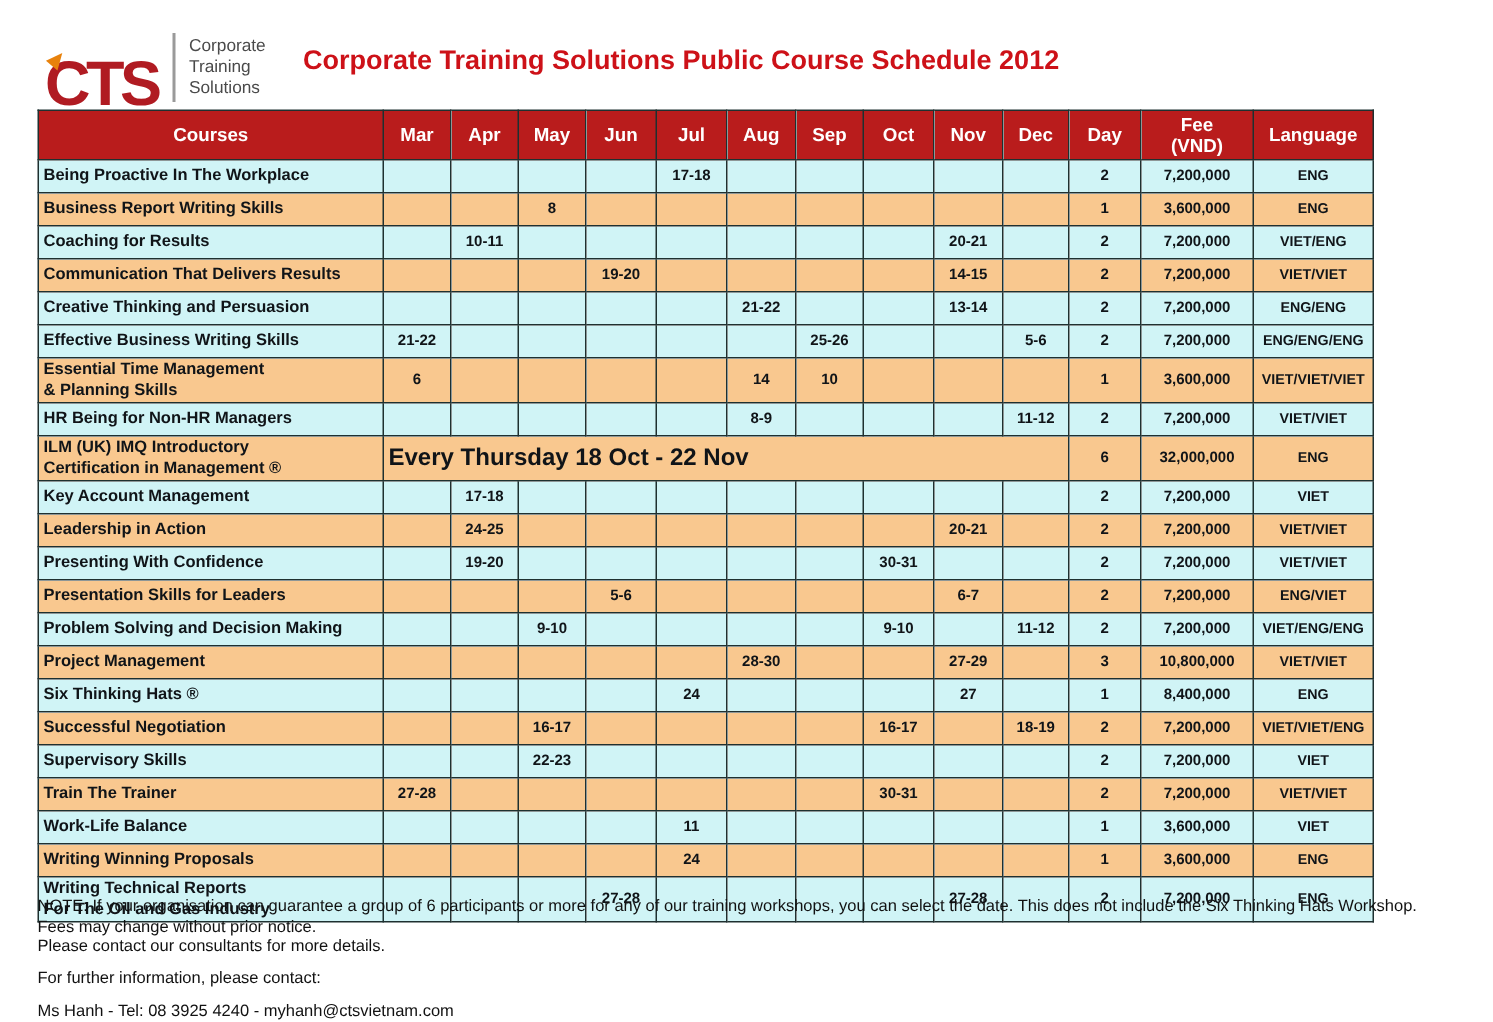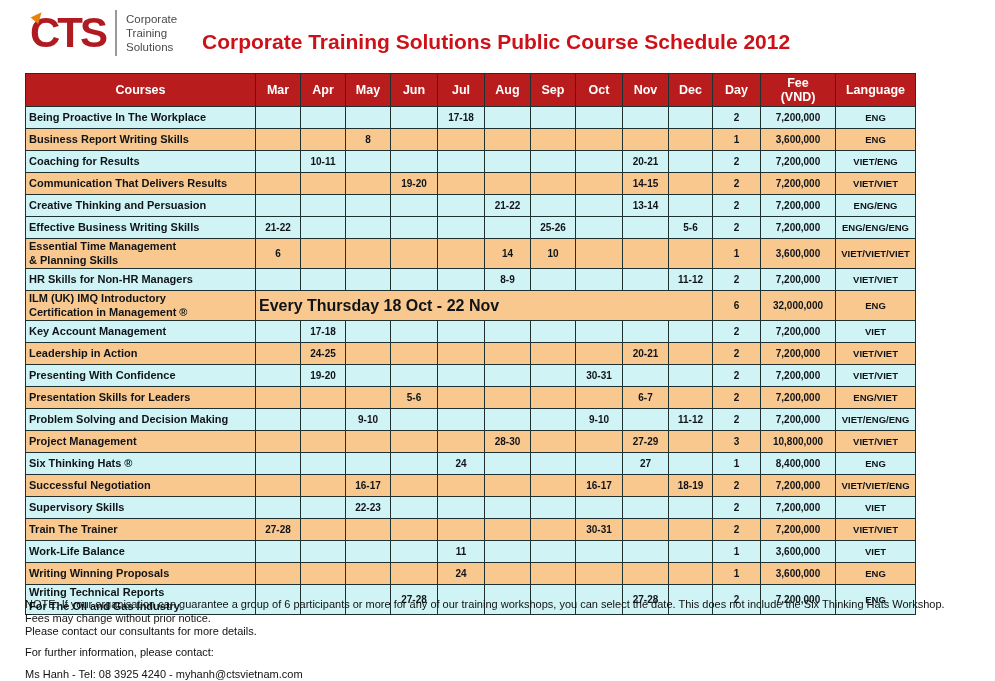--- a/index.html
+++ b/index.html
@@ -6,32 +6,32 @@
   .page {
     position:relative; width:995px; height:681px; overflow:hidden;
     background:#ffffff; font-family:"Liberation Sans", sans-serif;
   }
 
   
   .hdr { position:absolute; left:0; top:0; width:995px; height:72px; }
   .logo { position:absolute; left:30px; top:10px; display:flex; align-items:center; }
   .logo-acronym {
     position:relative; font-weight:900; font-size:42px; line-height:46px;
-    color:#b01b22; letter-spacing:-3px; font-family:"Liberation Sans", sans-serif;
+    color:#b01b22; letter-spacing:-3px; font-family:"Liberation Sans", sans-serif;margin-top:23px;
   }
   .logo-flame {
     position:absolute; left:3px; top:1px; width:0; height:0; z-index:2;
     border-left:5px solid transparent; border-right:5px solid transparent;
     border-bottom:11px solid #e8820c; transform:rotate(40deg);
   }
   .logo-sep { width:2px; height:46px; background:#9a9a9a; margin:0 9px 0 10px; }
   .logo-lines { font-size:11.5px; line-height:14px; color:#4a4a4a; }
   .title {
     position:absolute; left:202px; top:30px; margin:0;
-    font-size:21px; font-weight:bold; color:#cd1118; white-space:nowrap;text-align:center;
+    font-size:18px; font-weight:bold; color:#cd1118; white-space:nowrap;text-align:center;
   }
 
   
   table.sched {
     position:absolute; left:25px; top:73px; width:890px;
     border-collapse:collapse; table-layout:fixed;
   }
   table.sched th, table.sched td {
     border:1px solid #1e3030; padding:1px 3px; overflow:hidden;
     color:#101418; vertical-align:middle;
@@ -219,21 +219,21 @@
           <td class="val">14</td>
           <td class="val">10</td>
           <td class="val"></td>
           <td class="val"></td>
           <td class="val"></td>
           <td class="val">1</td>
           <td class="val">3,600,000</td>
           <td class="lang">VIET/VIET/VIET</td>
         </tr>
         <tr class="blue single">
-          <td class="course">HR Skills for Non-HR Managers</td>
+          <td class="course">HR Being for Non-HR Managers</td>
           <td class="val"></td>
           <td class="val"></td>
           <td class="val"></td>
           <td class="val"></td>
           <td class="val"></td>
           <td class="val">8-9</td>
           <td class="val"></td>
           <td class="val"></td>
           <td class="val"></td>
           <td class="val">11-12</td>

